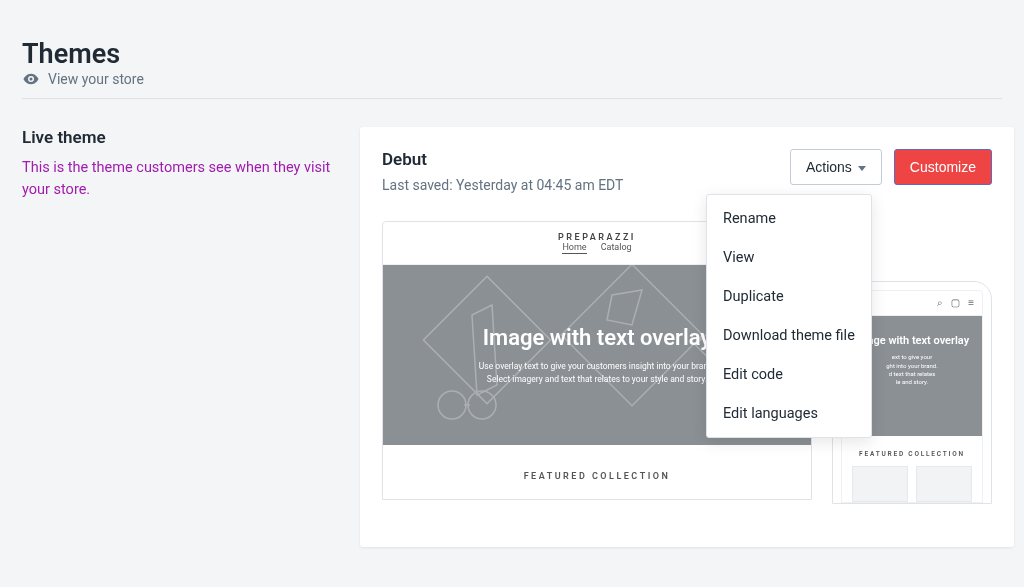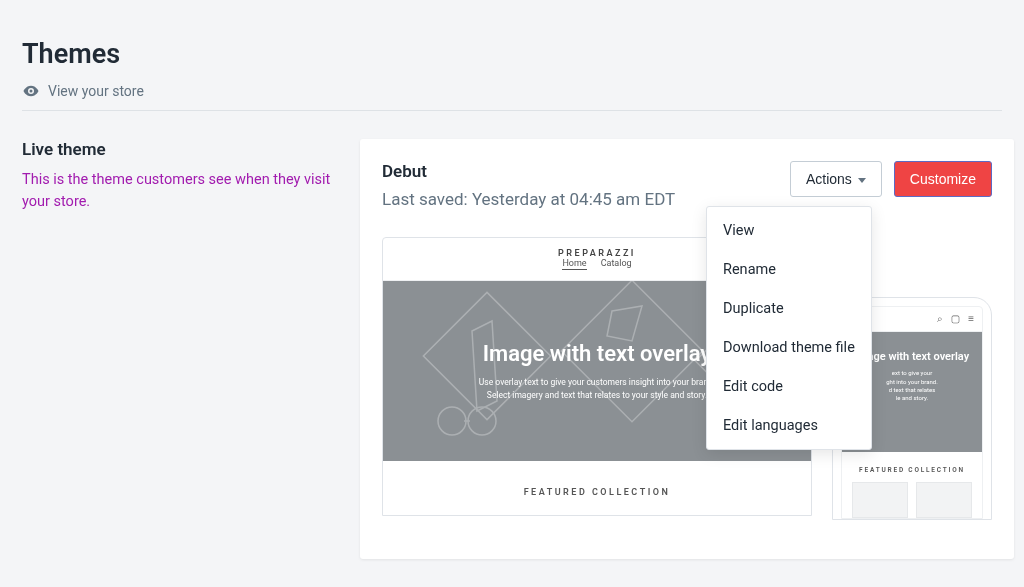--- a/index.html
+++ b/index.html
@@ -14,21 +14,21 @@
       height: 587px;
       overflow: hidden;
     }
     .page {
       padding: 38px 22px 0 22px;
     }
     .page-title {
       font-size: 27px;
       font-weight: 600;
       color: #212b36;
-      margin-bottom: 12px;
+      margin-bottom: 0;
     }
     .view-store {
       display: inline-flex;
       align-items: center;
       gap: 8px;
       color: #637381;
       font-size: 14px;
       cursor: pointer;
       margin-bottom: 10px;
     }
@@ -84,21 +84,21 @@
     .theme-info {
       flex: 1;
     }
     .theme-name {
       font-size: 17px;
       font-weight: 600;
       color: #212b36;
       margin-bottom: 8px;
     }
     .theme-saved {
-      font-size: 17px;
+      font-size: 14px;
       color: #637381;
     }
     .header-buttons {
       display: flex;
       gap: 12px;
       align-items: flex-start;
     }
     .btn {
       padding: 9px 15px;
       border-radius: 3px;
@@ -377,22 +377,22 @@
               <div class="mobile-products">
                 <div class="mobile-product"></div>
                 <div class="mobile-product"></div>
               </div>
             </div>
           </div>
         </div>
       </div>
 
       <div class="dropdown">
+        <div class="dropdown-item">Rename</div>
         <div class="dropdown-item">View</div>
-        <div class="dropdown-item">Rename</div>
         <div class="dropdown-item">Duplicate</div>
         <div class="dropdown-item">Download theme file</div>
         <div class="dropdown-item">Edit code</div>
         <div class="dropdown-item">Edit languages</div>
       </div>
 
       <div class="annotation">
         
         
       </div>

